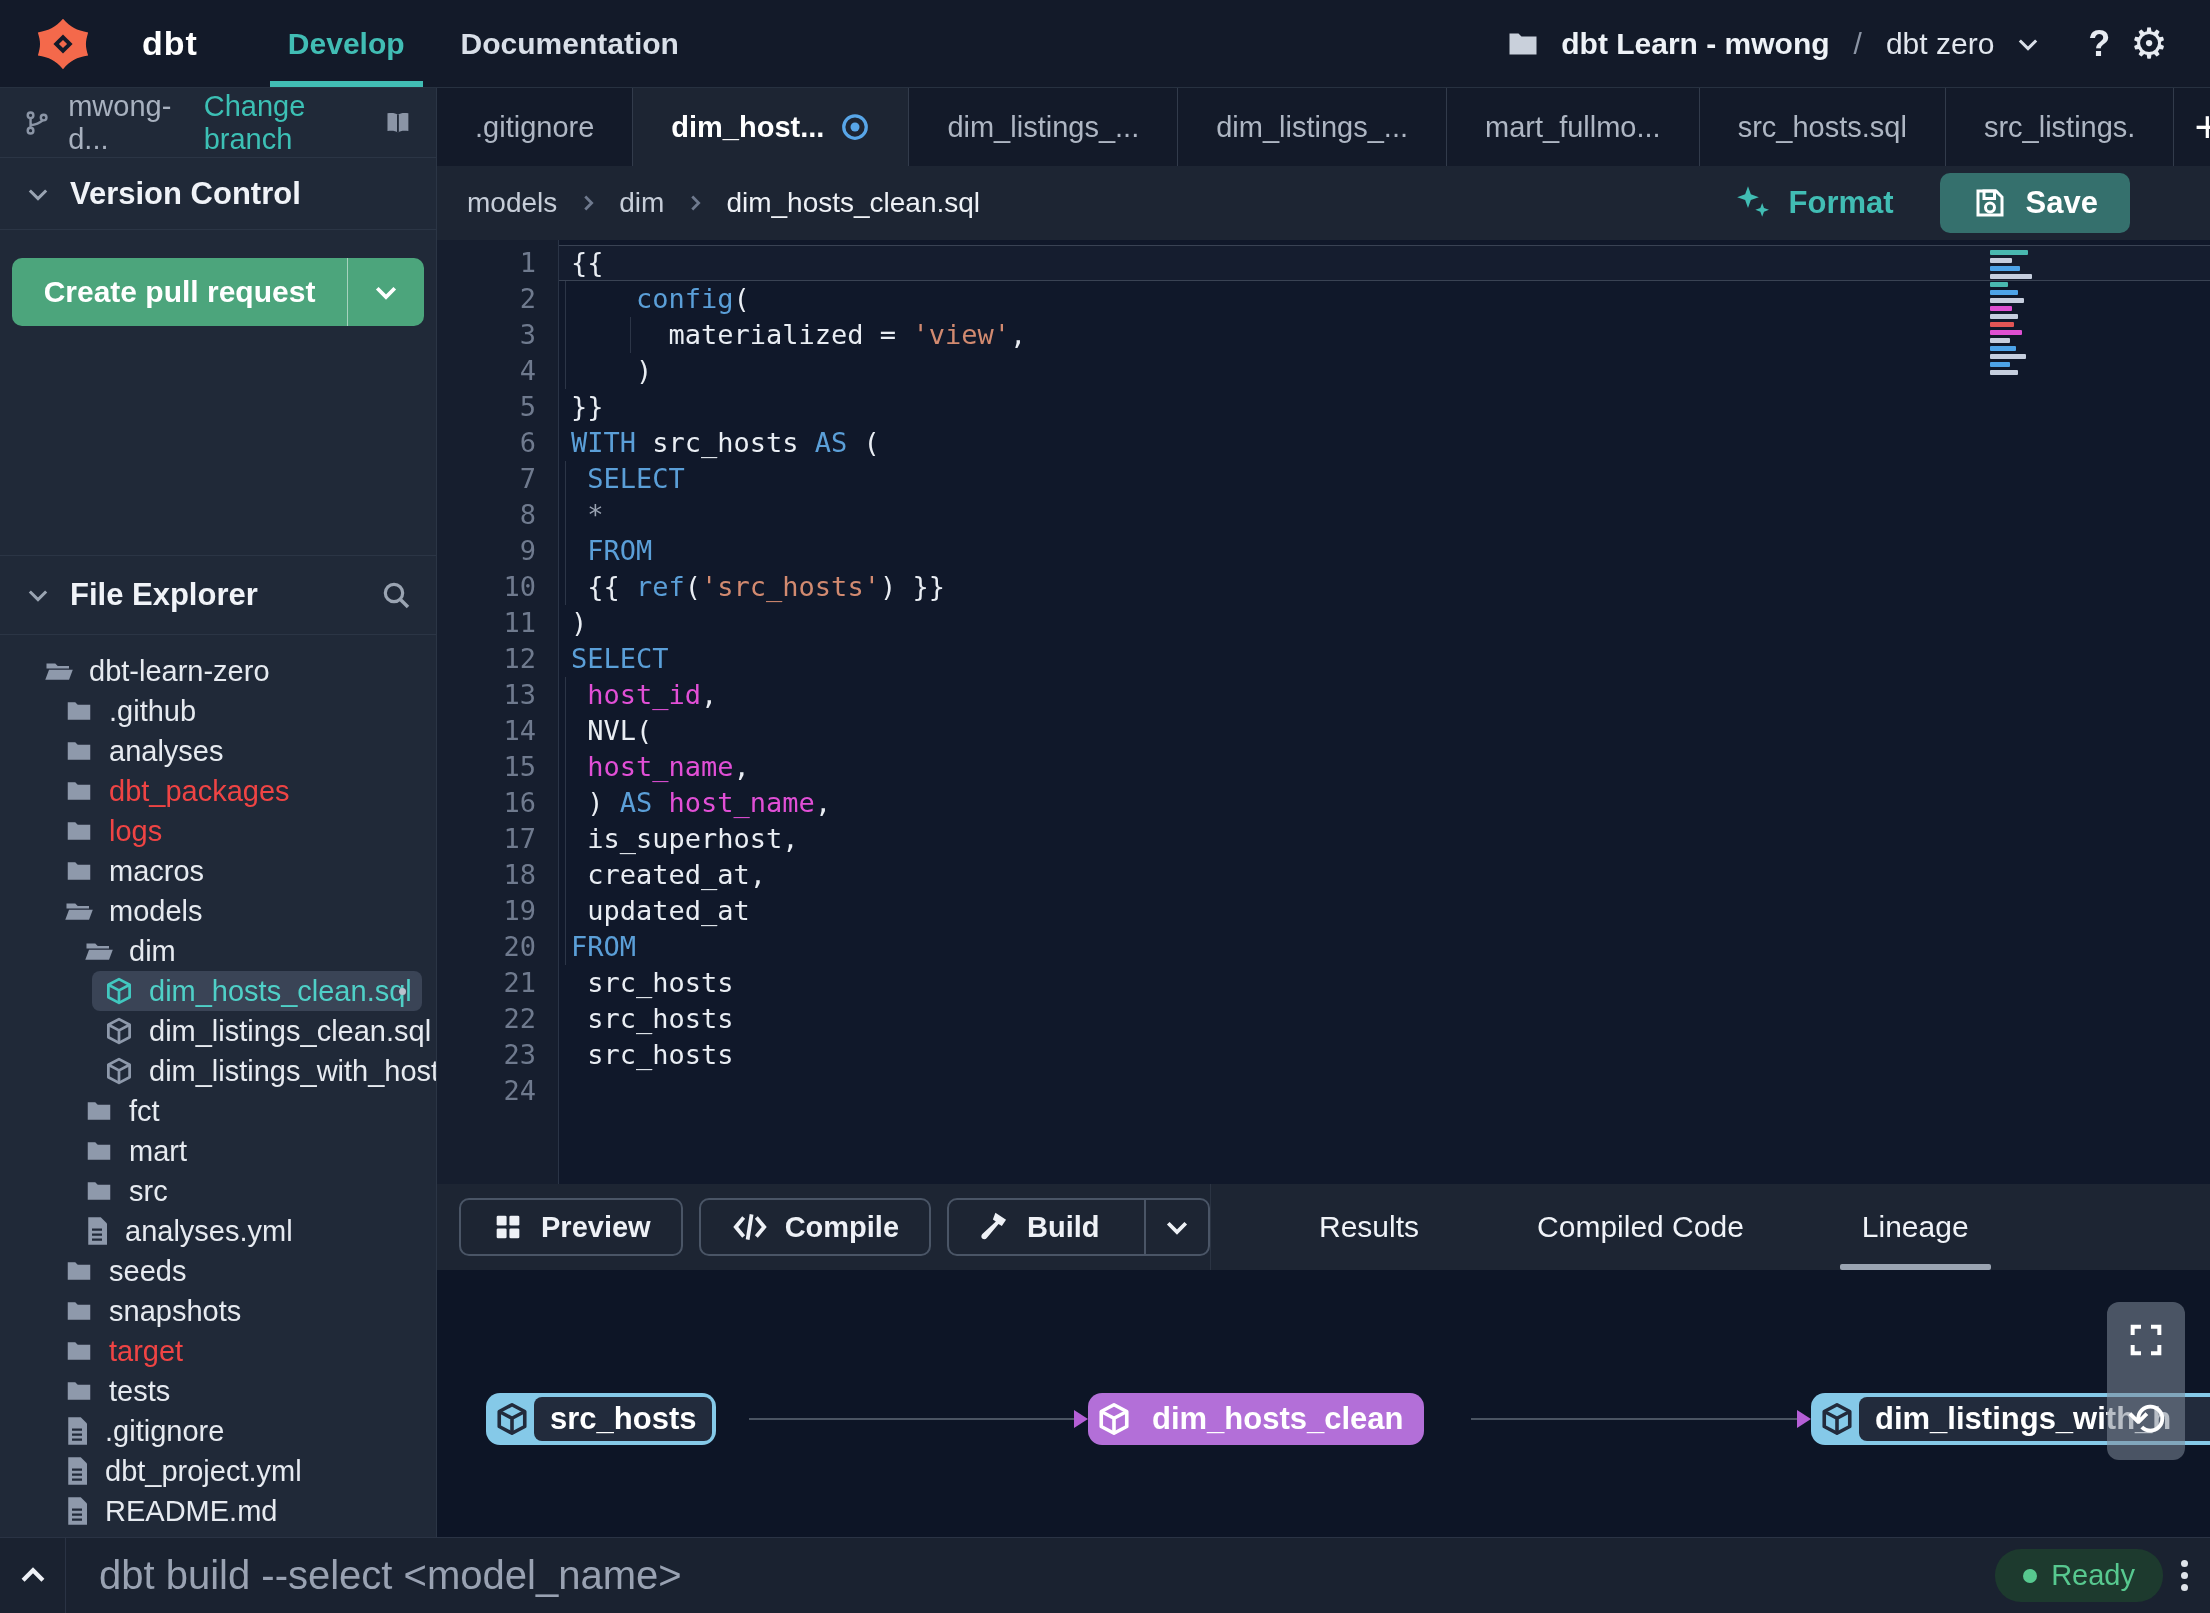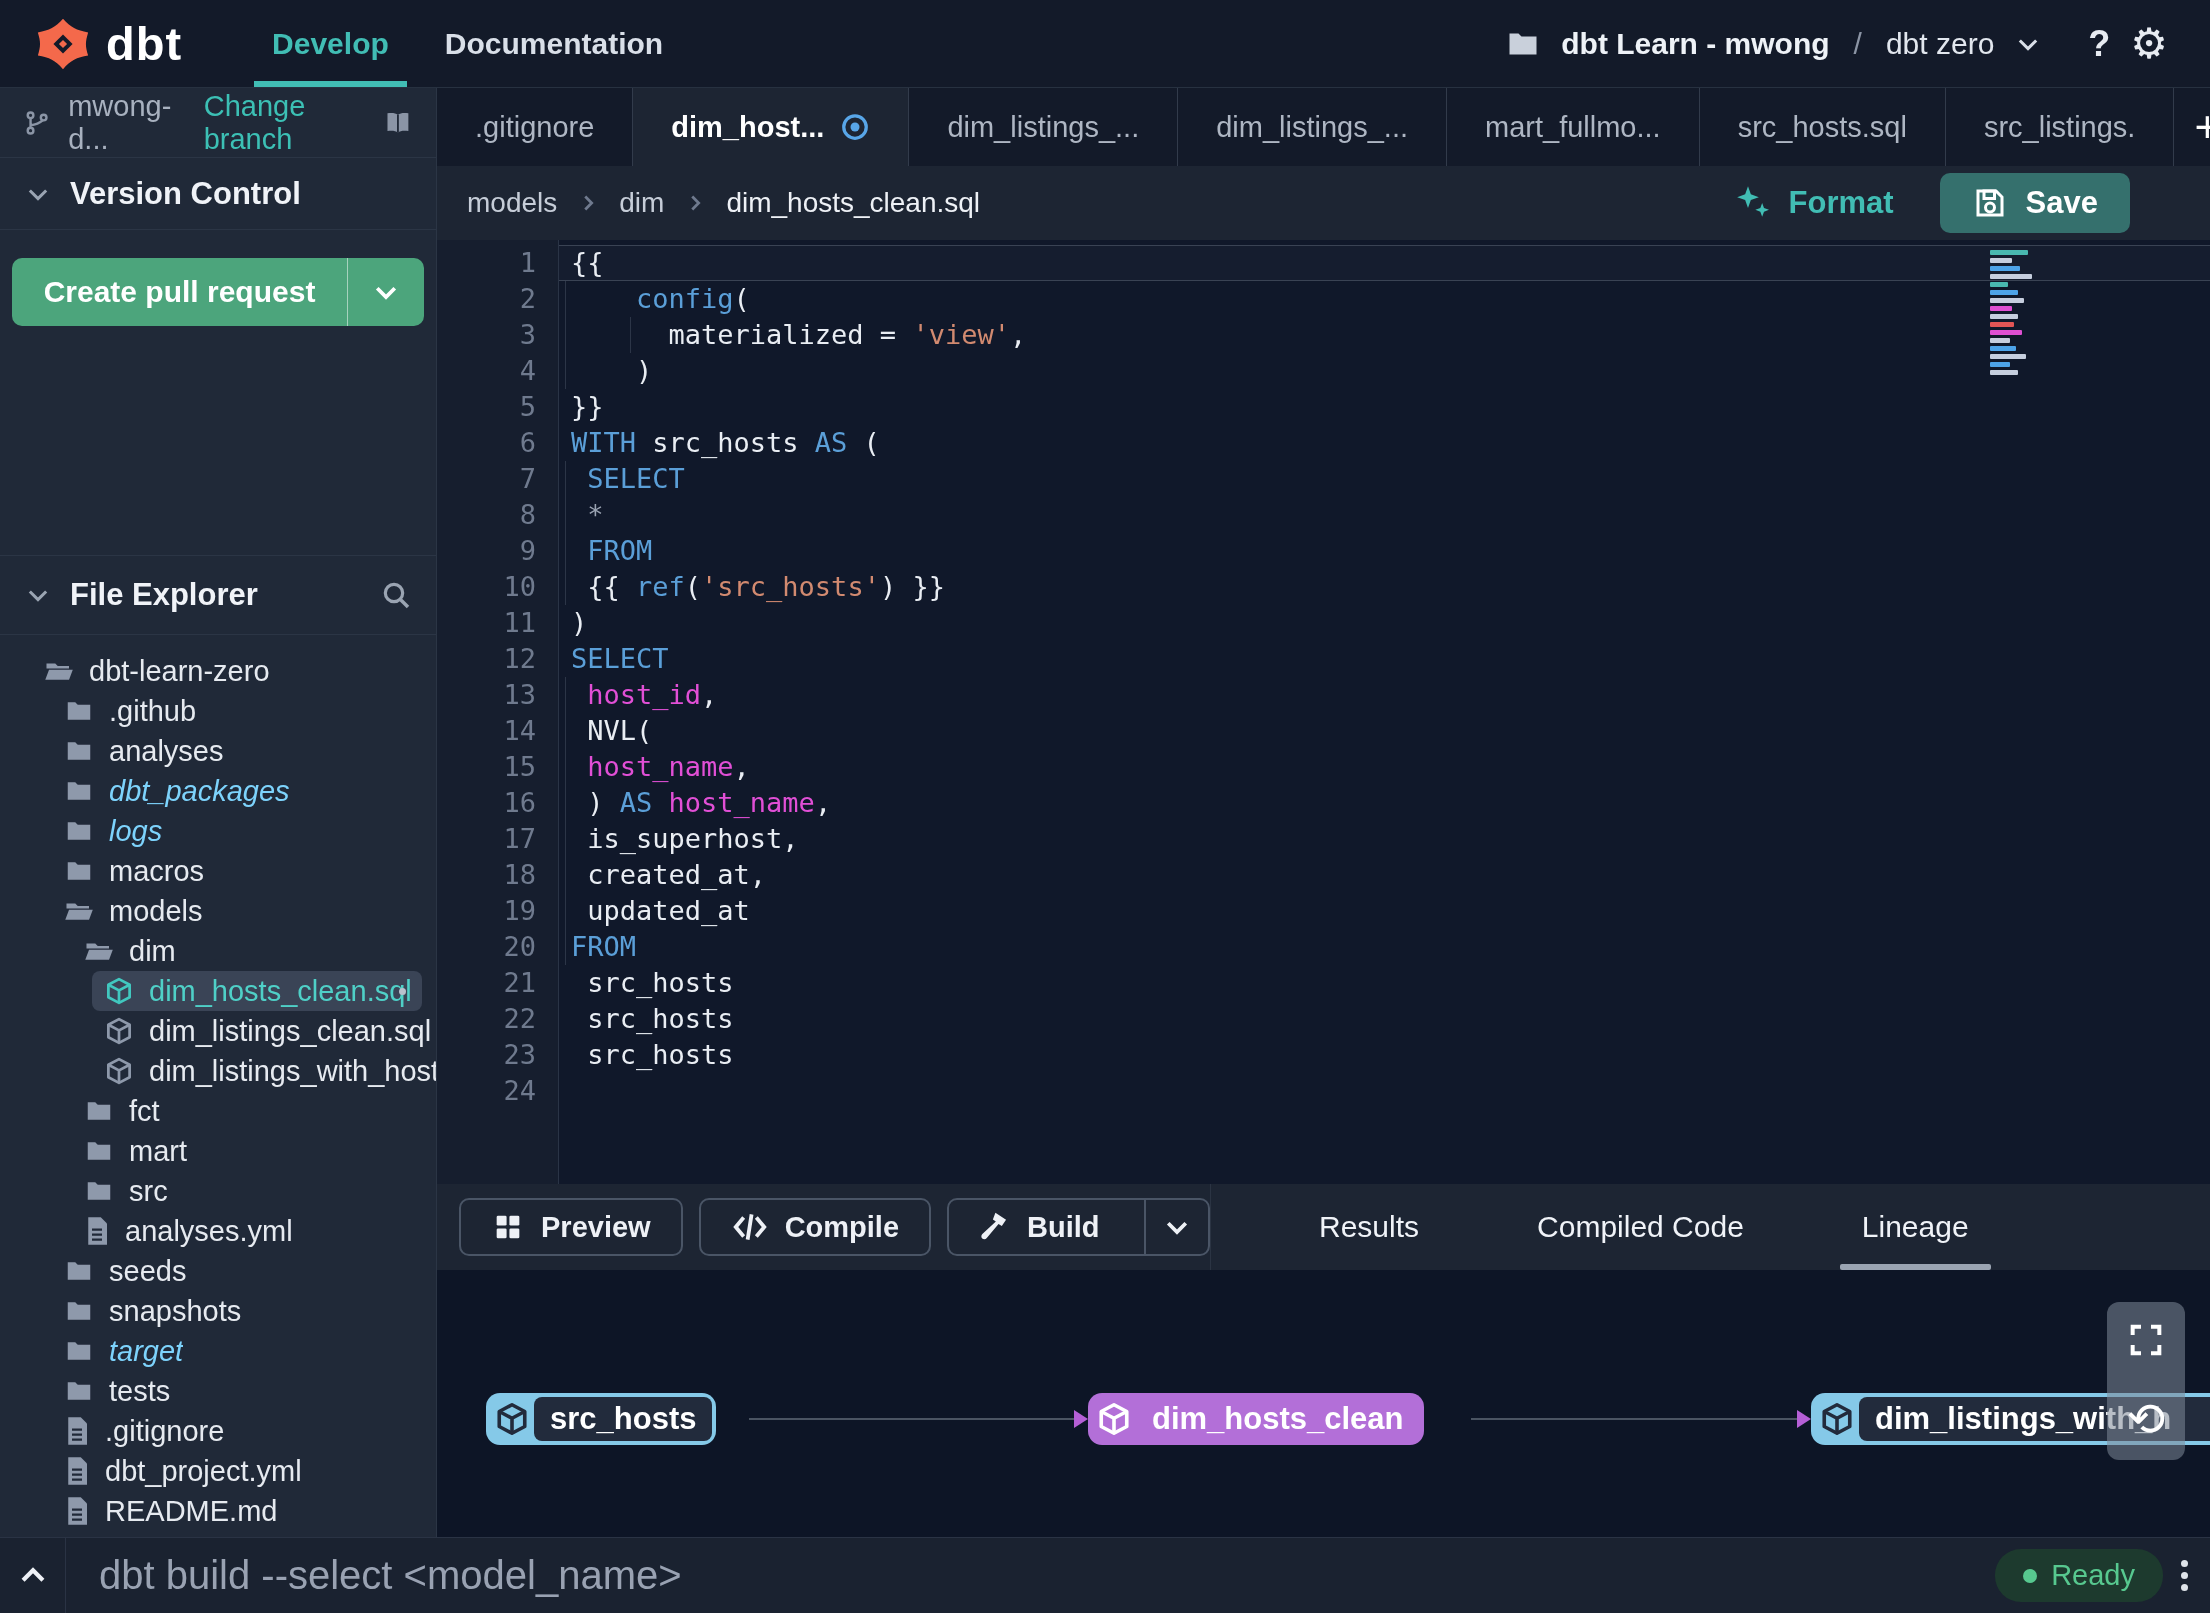--- a/index.html
+++ b/index.html
@@ -4,21 +4,21 @@
 <style>
   * { margin:0; padding:0; box-sizing:border-box; }
   html,body { background:#0b1120; }
   .app { position:relative; width:2210px; height:1613px; overflow:hidden;
          background:#10182a; font-family:"Liberation Sans", sans-serif; color:#e8ecf2; }
 
   
   .topnav { position:absolute; left:0; top:0; width:2210px; height:88px; background:#131a29;
             display:flex; align-items:center; border-bottom:1px solid #273140; z-index:4; }
   .logo-box { margin-left:34px; display:flex; align-items:center; gap:14px; }
-  .brand { font-size:47px; font-weight:bold; color:#ffffff; letter-spacing:1px; }
+  .brand { font-size:34px; font-weight:bold; color:#ffffff; letter-spacing:1px;margin-left:36px; }
   .nav-links { display:flex; height:100%; margin-left:62px; }
   .nav-item { position:relative; display:flex; align-items:center; gap:14px; padding:0 28px;
               font-size:30px; font-weight:bold; color:#d9dfe8; cursor:default; }
   .nav-item.active { color:#41bdb4; }
   .nav-item.active::after { content:""; position:absolute; left:10px; right:10px; bottom:0;
               height:6px; background:#41bdb4; }
   .nav-right { margin-left:auto; display:flex; align-items:center; gap:20px; padding-right:42px; }
   .proj-name { font-size:30px; font-weight:bold; color:#eef2f7; }
   .proj-sep  { font-size:30px; color:#8b94a4; margin:0 4px; }
   .env-name  { font-size:30px; color:#e2e7ee; }
@@ -41,21 +41,21 @@
             font-size:30px; font-weight:bold; overflow:hidden; cursor:pointer; }
   .pr-main { flex:1; display:flex; align-items:center; justify-content:center;
              border-right:1px solid rgba(255,255,255,.5); }
   .pr-caret { width:76px; display:flex; align-items:center; justify-content:center; }
   .vc-spacer { height:207px; }
   .tree { padding-top:16px; }
   .trow { height:40px; display:flex; align-items:center; gap:15px; font-size:29px; color:#e6eaf0;
           cursor:pointer; position:relative; }
   .trow.lvl0{ padding-left:44px; } .trow.lvl1{ padding-left:64px; }
   .trow.lvl2{ padding-left:84px; } .trow.lvl3{ padding-left:104px; }
-  .trow.italic { font-style:italic; color:#7dd3fc; }
+  .trow.italic { color:#ef4444; }
   .trow.selected { background:#3a4456; border-radius:8px; margin:0 14px 0 92px; padding-left:12px;
                    color:#4fd0c7; }
   .trow.selected::after { content:""; position:absolute; right:16px; top:17px; width:7px; height:7px;
                    border-radius:50%; background:#b9c1cd; }
   .trow .lbl { white-space:nowrap; overflow:hidden; }
 
   
   .main { position:absolute; left:437px; top:88px; width:1773px; height:1449px; }
   .tabbar { height:78px; background:#131a29; display:flex; align-items:stretch; }
   .tab { display:flex; align-items:center; gap:16px; padding:0 38px; font-size:29px; color:#aeb6c3;

